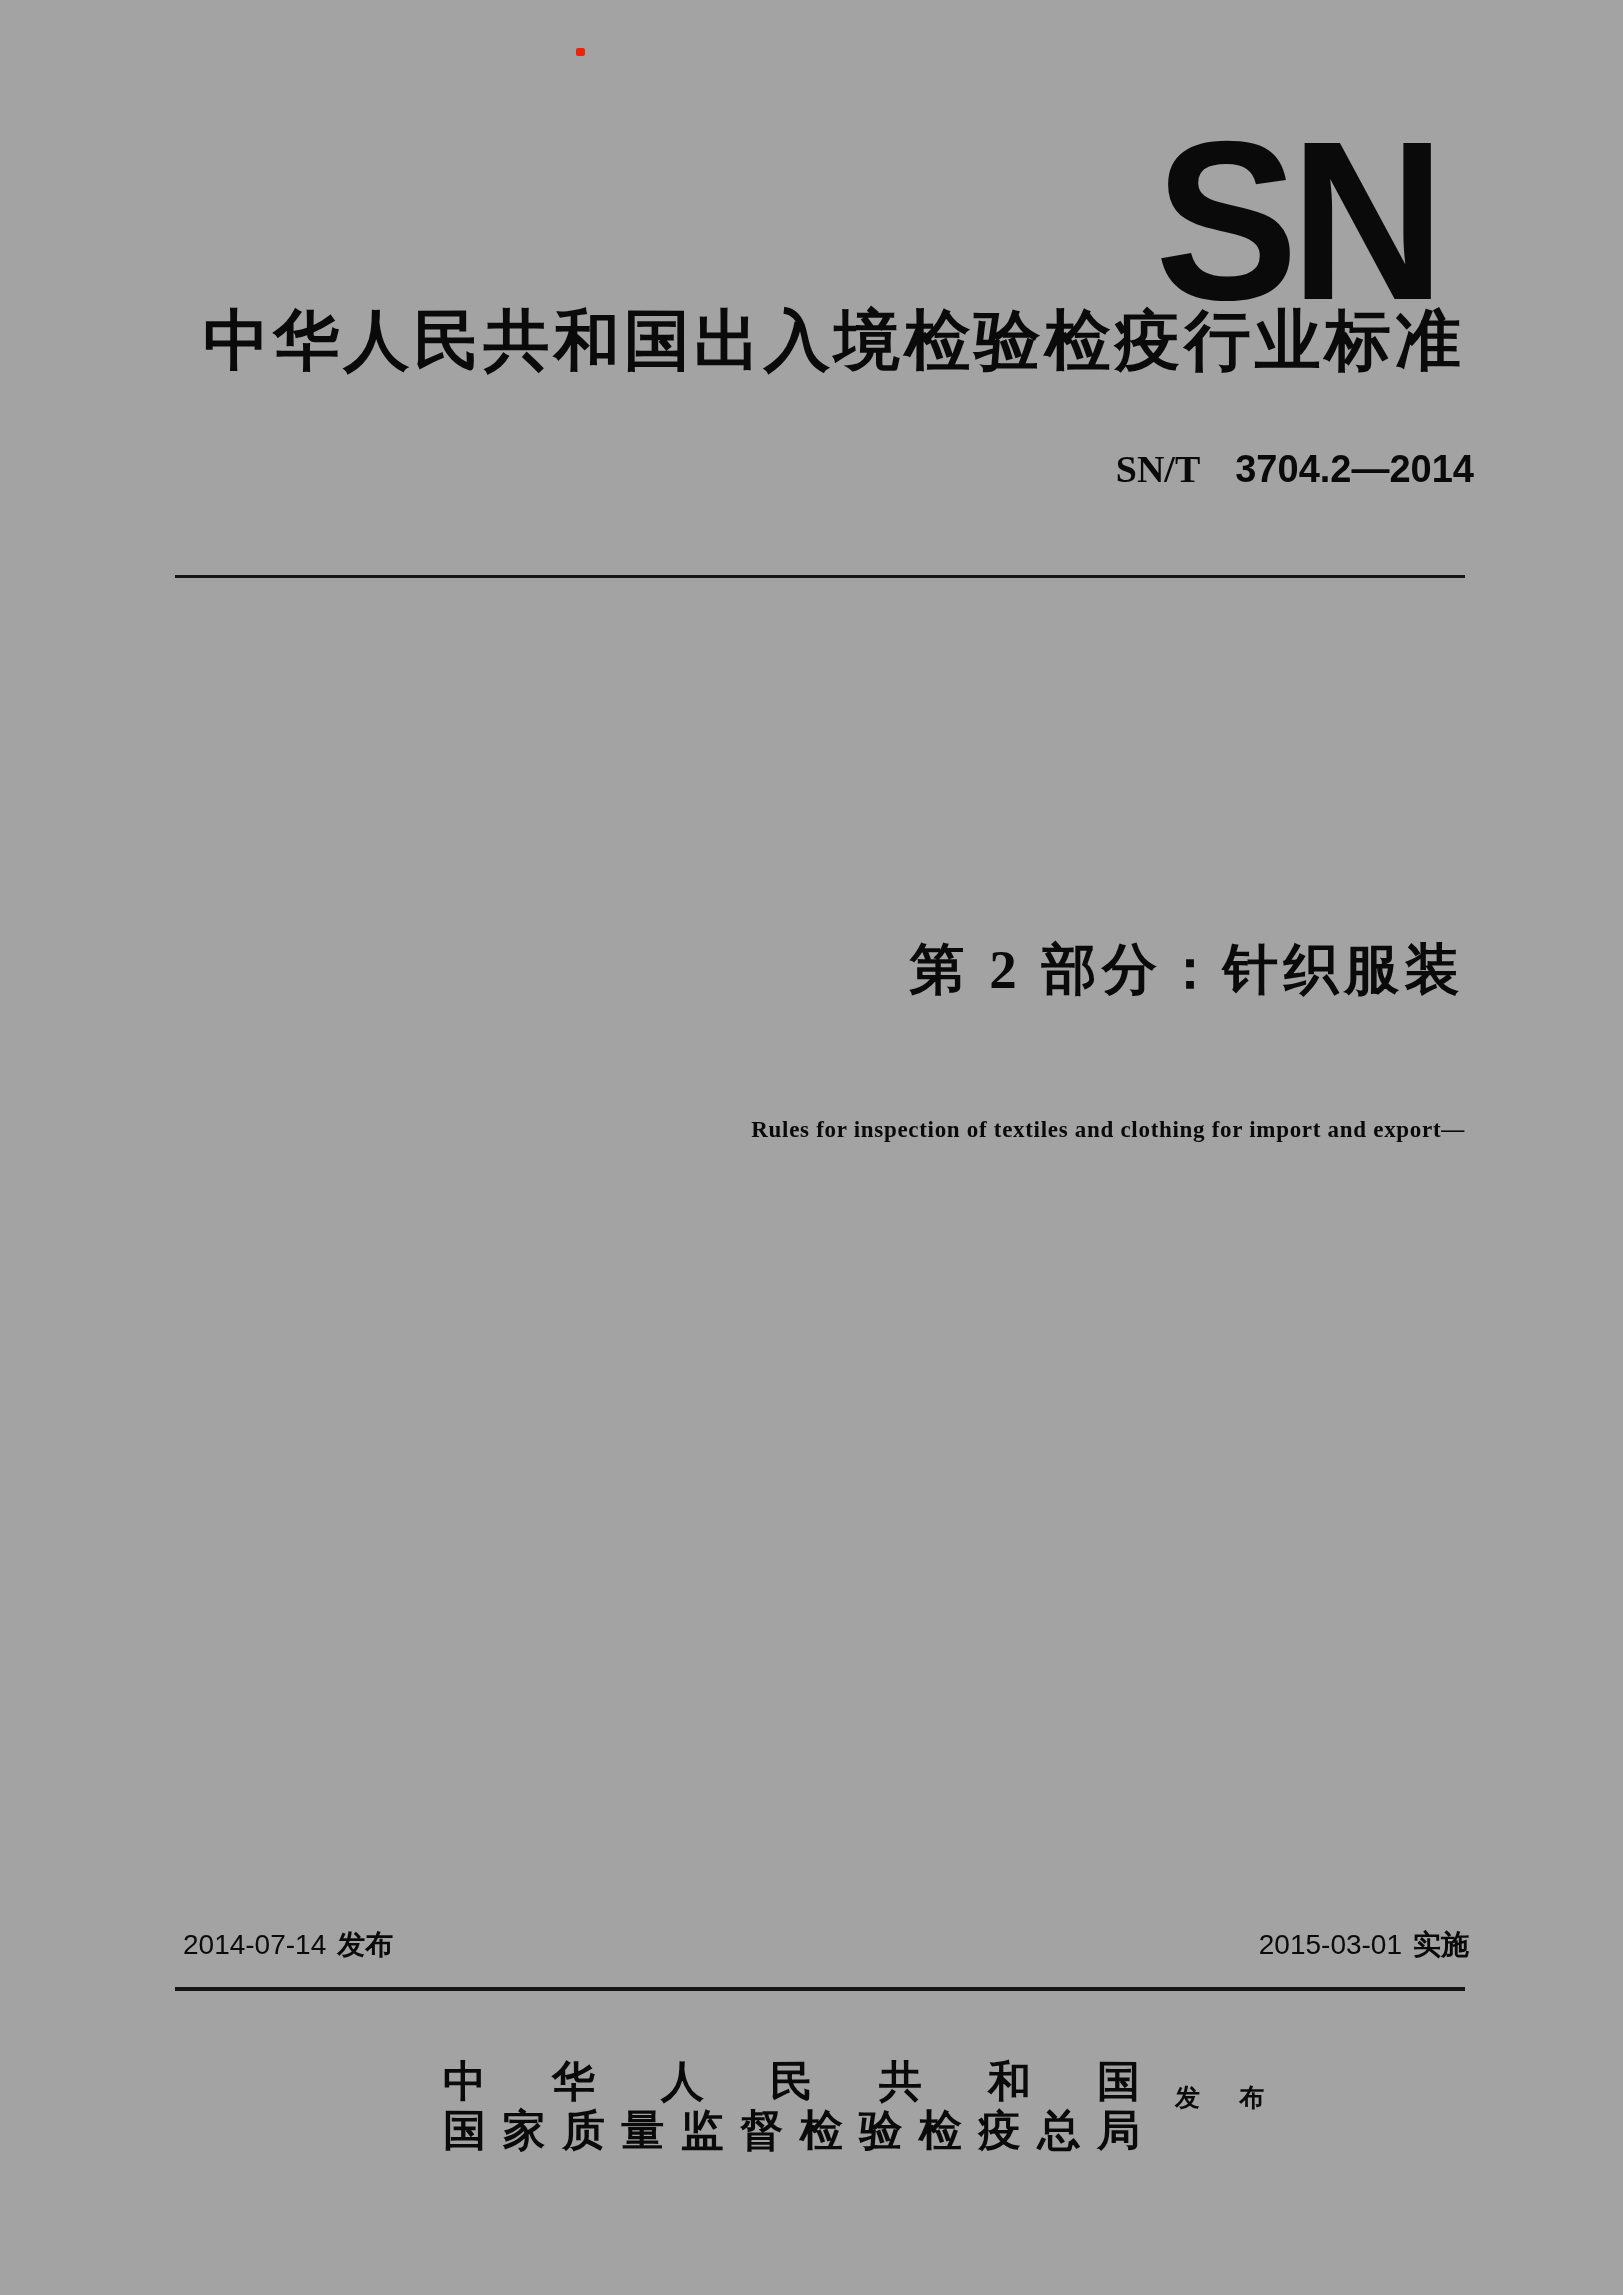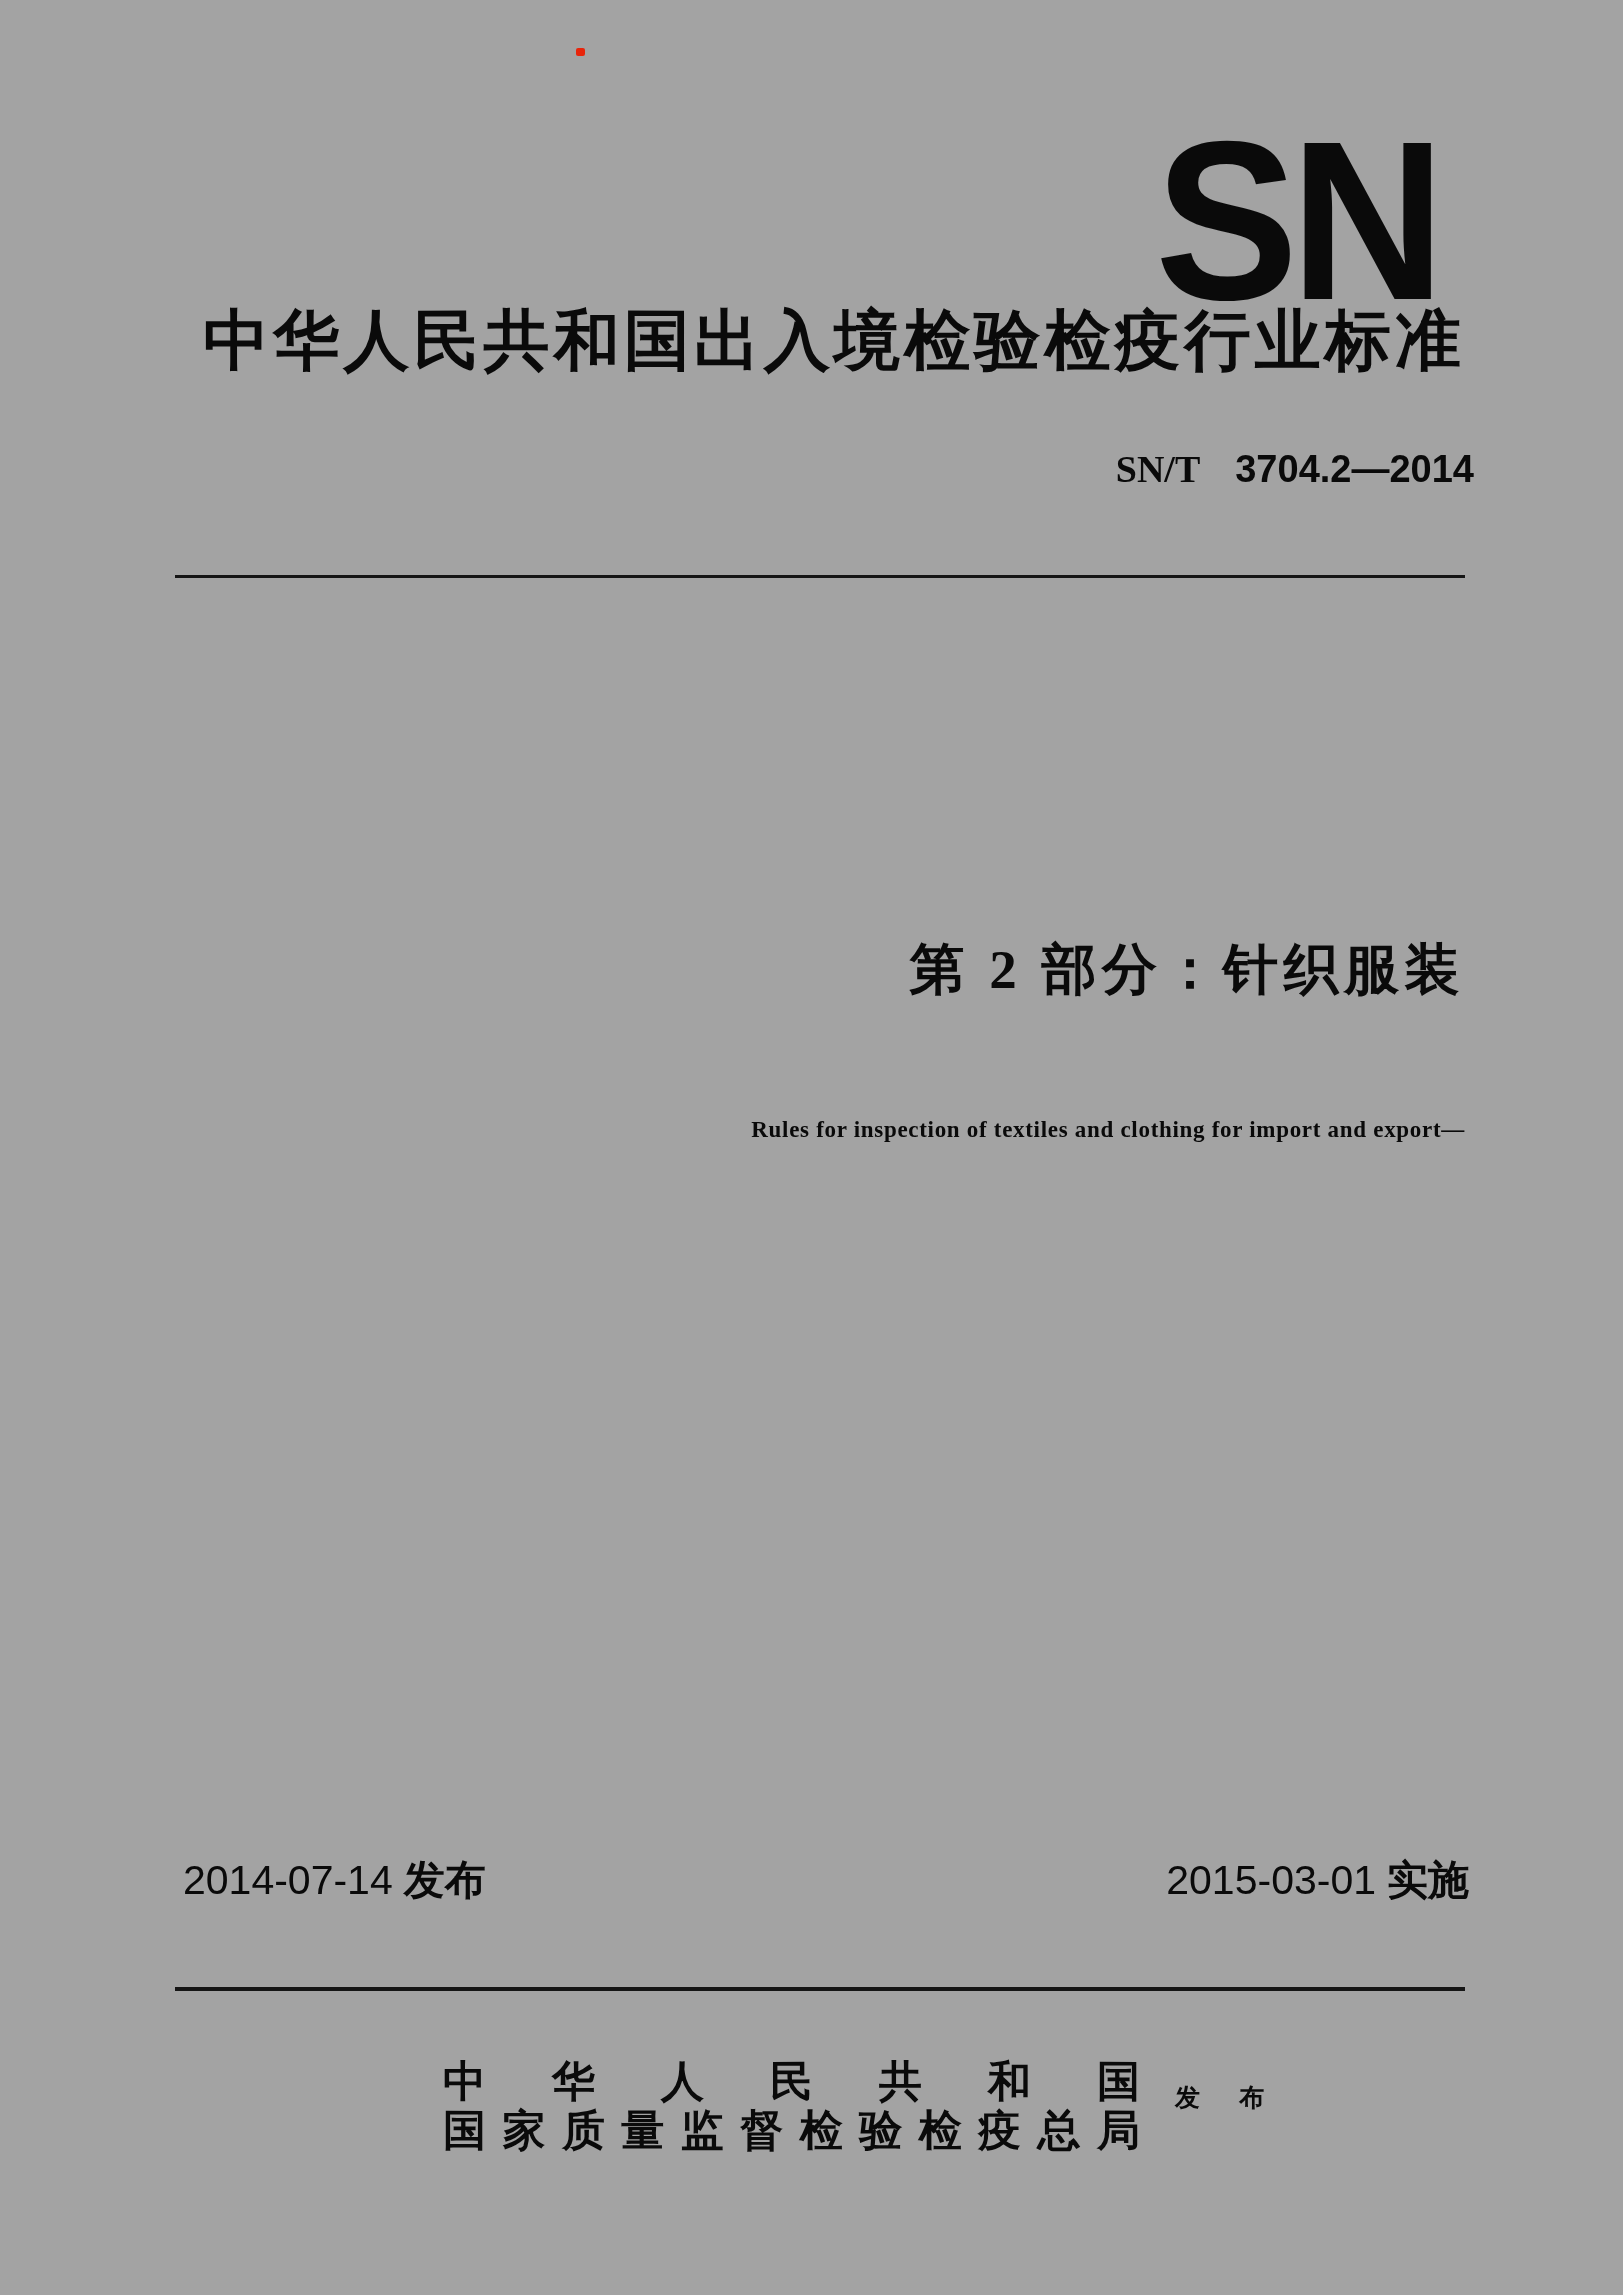--- a/index.html
+++ b/index.html
@@ -84,22 +84,22 @@
   }
   .title-en {
     font-size: 23px;
     font-weight: bold;
     letter-spacing: 0.7px;
   }
   .title-en-1 { top: 1117px; }
   .title-en-2 { top: 1171px; }
   .date-line {
     position: absolute;
-    top: 1858px;
-    font-size: 41px;
+    top: 1930px;
+    font-size: 28px;
     line-height: 1.1;
     white-space: nowrap;
   }
   .date-line .num {
     font-family: "Liberation Sans", "DejaVu Sans", sans-serif;
     font-weight: 500;
   }
   .date-line .lbl {
     font-weight: bold;
     margin-left: 11px;

